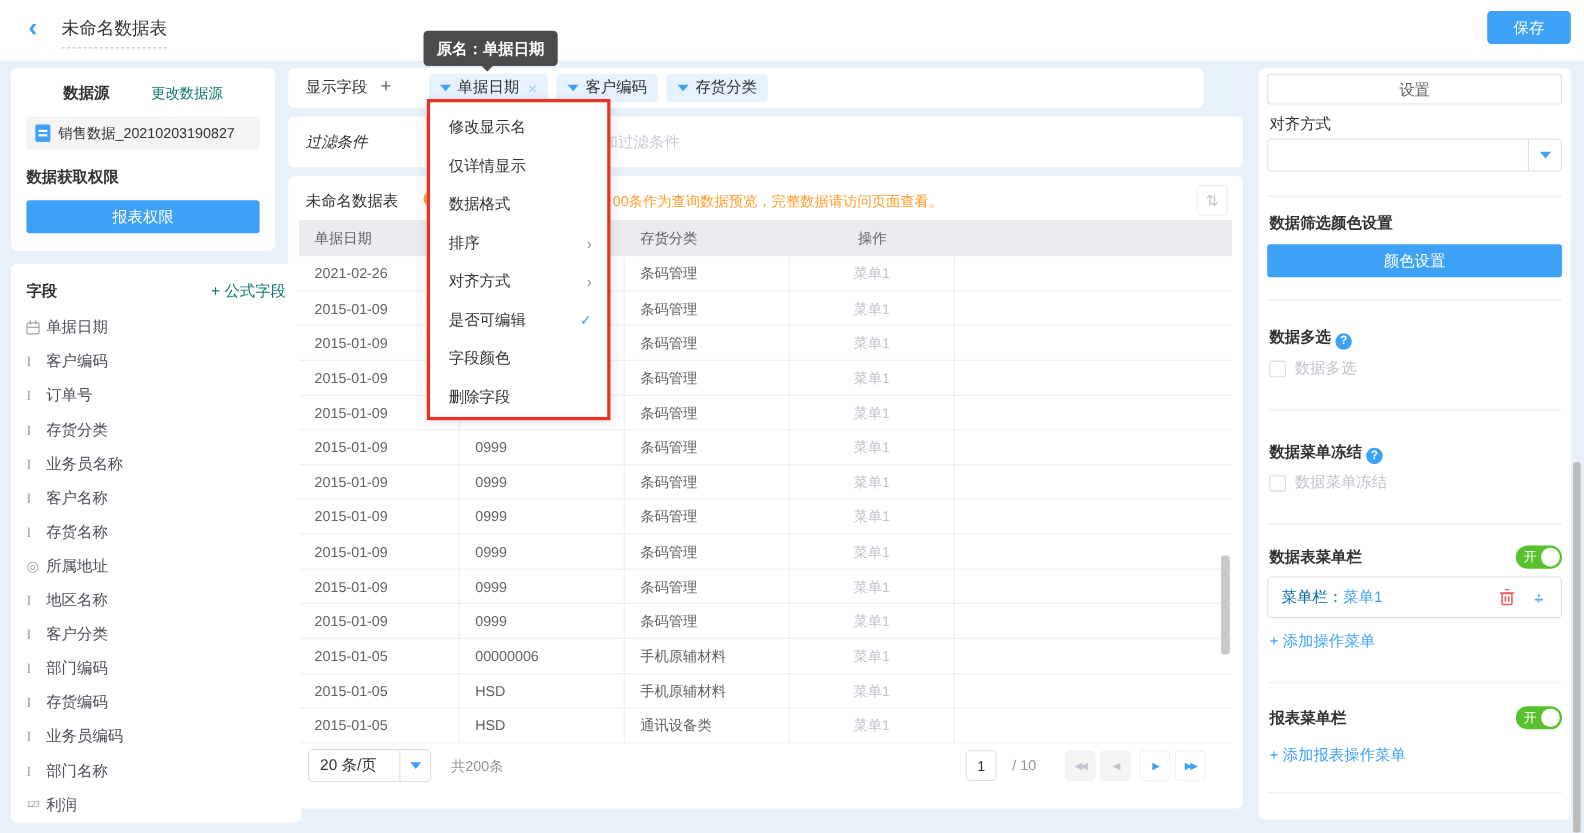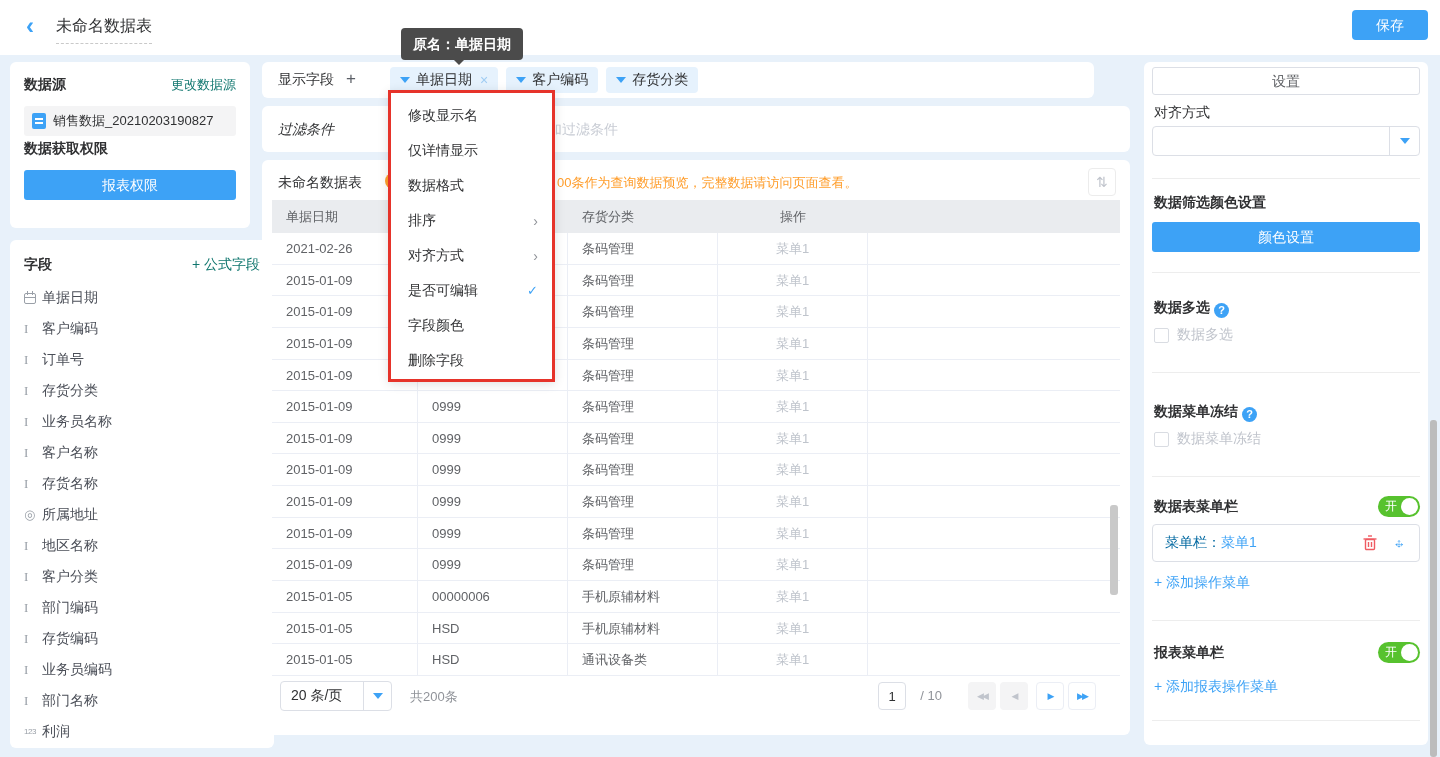--- a/index.html
+++ b/index.html
@@ -13,26 +13,26 @@
   .page-title { position:absolute; left:56px; top:16px; font-size:16px; color:#303133; border-bottom:1px dashed #c9c9c9; padding-bottom:6px; }
   .save-btn { position:absolute; right:12px; top:10px; width:76px; height:30px; background:#3da2f6; color:#fff; font-size:14px; border:none; border-radius:4px; line-height:30px; text-align:center; cursor:pointer; }
 
   .card { position:absolute; background:#fff; border-radius:6px; }
   .bold-lb { font-size:14px; font-weight:bold; color:#303133; }
   .blue-link { color:#0f766e; font-size:13px; cursor:pointer; }
   .btn-blue { background:#3da2f6; color:#fff; font-size:14px; text-align:center; border-radius:3px; cursor:pointer; }
 
   
   .ds-card { left:10px; top:62px; width:240px; height:166px; padding:14px; }
-  .ds-head { display:flex; justify-content:space-between; align-items:center;gap:38px; }
+  .ds-head { display:flex; justify-content:center; align-items:center;gap:38px; }
   .file-item { margin-top:12px; height:30px; background:#f4f4f5; border-radius:3px; display:flex; align-items:center; padding:0 8px; font-size:13px; color:#303133; }
   .doc-icon { width:14px; height:16px; border-radius:2px; margin-right:7px; flex:none;
     background:linear-gradient(#fff,#fff) 3px 5px/8px 2px no-repeat,
                linear-gradient(#fff,#fff) 3px 9px/8px 2px no-repeat, #3da2f6; }
-  .perm-title { margin-top:4px; }
+  .perm-title { margin-top:16px; }
   .perm-btn { margin-top:12px; height:30px; line-height:30px; }
 
   .fields-card { left:10px; top:240px; width:264px; height:508px; padding:16px 14px; overflow:hidden; }
   .fields-head { display:flex; justify-content:space-between; align-items:center; }
   .fields-head .blue-link { font-size:14px; }
   .field-item { display:flex; align-items:center; height:31px; cursor:pointer; }
   .fields-list { margin-top:8px; }
   .ficon { width:18px; flex:none; color:#9aa0a8; text-align:left; }
   .ficon-text { font-family:"Liberation Serif","DejaVu Serif",serif; font-size:13px; }
   .ficon-location { font-size:13px; }
@@ -114,21 +114,21 @@
   .move-ic { position:relative; width:16px; height:16px; color:#3da2f6; font-weight:bold; cursor:pointer; }
   .move-ic span { position:absolute; left:0; top:0; width:16px; height:16px; text-align:center; line-height:16px; font-size:13px; }
   .add-link { font-size:14px; color:#3da2f6; cursor:pointer; }
   .panel-thumb { position:absolute; right:3px; top:420px; width:7px; height:337px; background:#bcbcbc; border-radius:3px; }
 
   
   .ctx-menu { position:absolute; left:388px; top:90px; width:167px; height:292px; background:#fff; border:3px solid #e6332a; box-shadow:0 2px 10px rgba(0,0,0,.12); z-index:20; padding-top:5px; }
   .ctx-item { height:35px; display:flex; align-items:center; justify-content:space-between; padding:0 14px 0 17px; font-size:14px; color:#303133; cursor:pointer; }
   .ctx-arrow { color:#909399; font-size:14px; }
   .ctx-check { color:#3da2f6; font-size:13px; font-weight:bold; }
-  .tooltip { position:absolute; left:385px; top:28px; height:32px; background:#4b4b4b; color:#fff; font-size:14px; font-weight:bold; line-height:32px; padding:0 12px; border-radius:4px; z-index:30; white-space:nowrap;margin-left:16px; }
+  .tooltip { position:absolute; left:385px; top:28px; height:32px; background:#4b4b4b; color:#fff; font-size:14px; font-weight:bold; line-height:32px; padding:0 12px; border-radius:4px; z-index:30; white-space:nowrap; }
   .tooltip::after { content:""; position:absolute; left:52px; bottom:-5px; width:0; height:0; border-left:6px solid transparent; border-right:6px solid transparent; border-top:6px solid #4b4b4b; }
 </style>
 </head>
 <body>
 
 <div class="page">
 
   <div class="topbar">
     <span class="back-ic">‹</span>
     <span class="page-title">未命名数据表</span>

